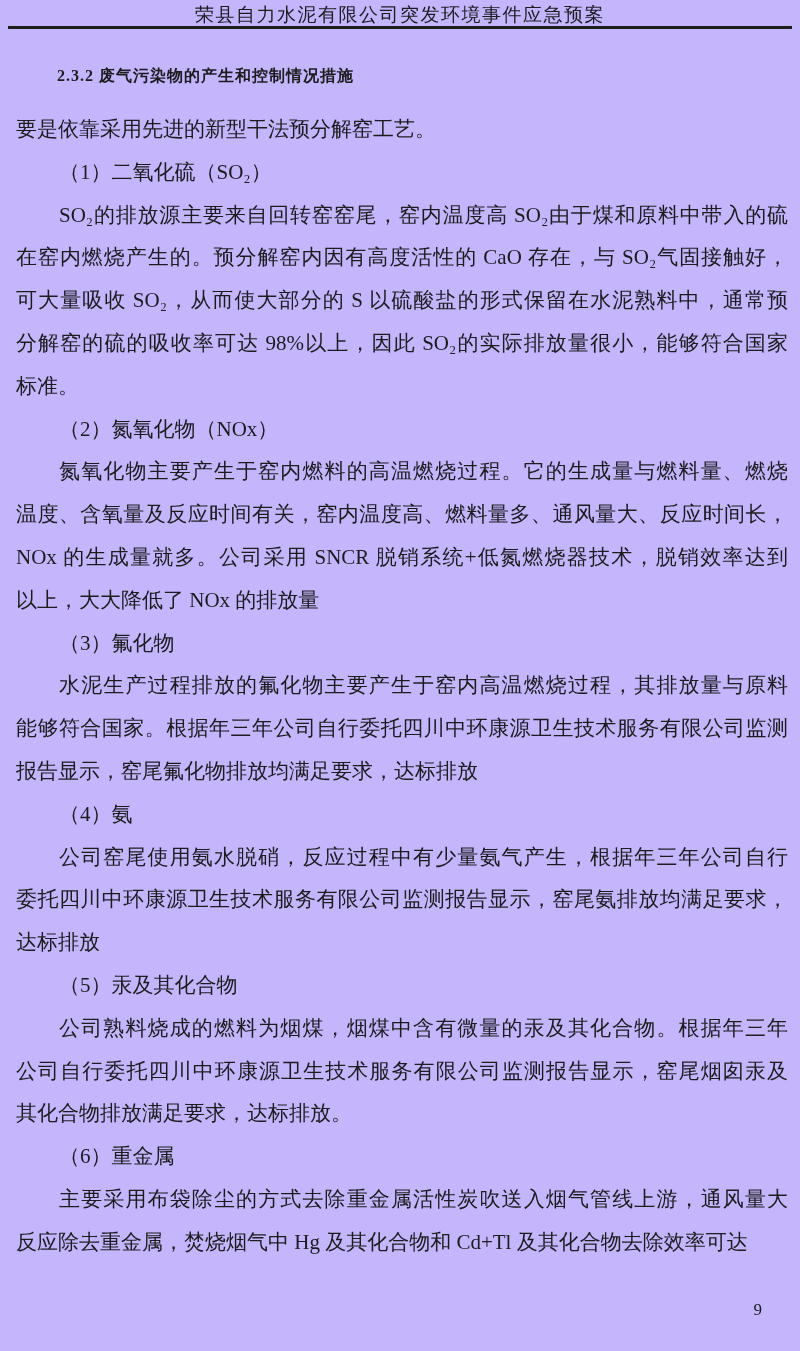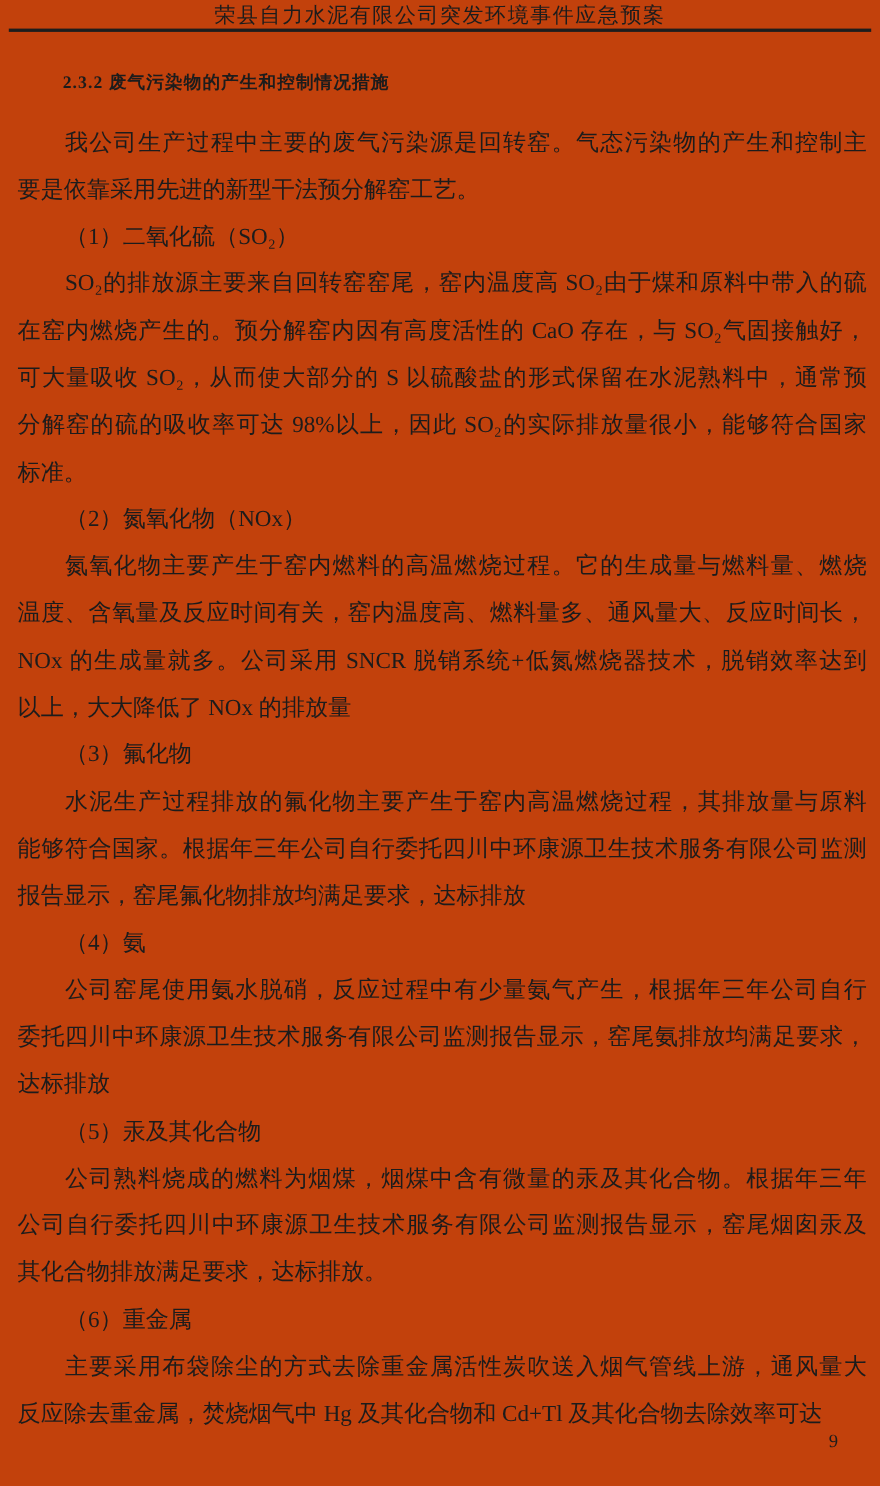--- a/index.html
+++ b/index.html
@@ -1,21 +1,21 @@
 <!DOCTYPE html>
 <html><head>
 <meta charset="utf-8">
 <style>
   html, body { margin: 0; padding: 0; background: #ffffff; }
   .page {
     position: relative;
     width: 800px;
     height: 1351px;
     margin: 0 auto;
-    background: #c2410c;
+    background: #c4b5fd;
     color: #1c1c1c;
     font-family: "Liberation Serif", "DejaVu Serif", serif;
     overflow: hidden;
   }
   .header-title {
     text-align: center;
     font-size: 19px;
     line-height: 23px;
     padding-top: 3px;
     letter-spacing: 1.5px;
@@ -62,21 +62,20 @@
 <div class="page">
   <div>
     <div class="header-title">荣县自力水泥有限公司突发环境事件应急预案</div>
     <div class="header-rule"></div>
   </div>
 
   <div class="section-heading">2.3.2 废气污染物的产生和控制情况措施</div>
 
   <div class="doc-body" id="doc-body">
       <div class="para">
-        <div class="line first">我公司生产过程中主要的废气污染源是回转窑。气态污染物的产生和控制主</div>
         <div class="line last">要是依靠采用先进的新型干法预分解窑工艺。</div>
       </div>
       <div class="para">
         <div class="line first last">（1）二氧化硫（SO₂）</div>
       </div>
       <div class="para">
         <div class="line first">SO₂的排放源主要来自回转窑窑尾，窑内温度高 SO₂由于煤和原料中带入的硫</div>
         <div class="line">在窑内燃烧产生的。预分解窑内因有高度活性的 CaO 存在，与 SO₂气固接触好，</div>
         <div class="line">可大量吸收 SO₂，从而使大部分的 S 以硫酸盐的形式保留在水泥熟料中，通常预</div>
         <div class="line">分解窑的硫的吸收率可达 98%以上，因此 SO₂的实际排放量很小，能够符合国家</div>

